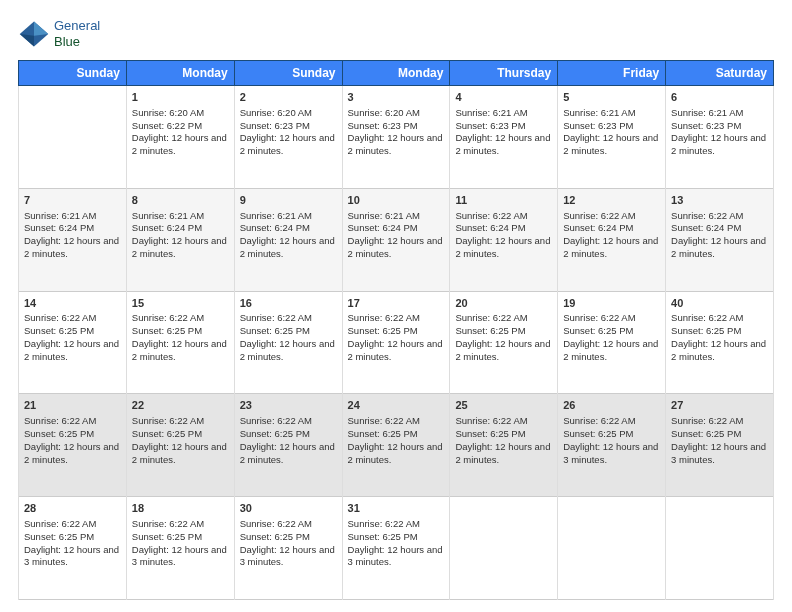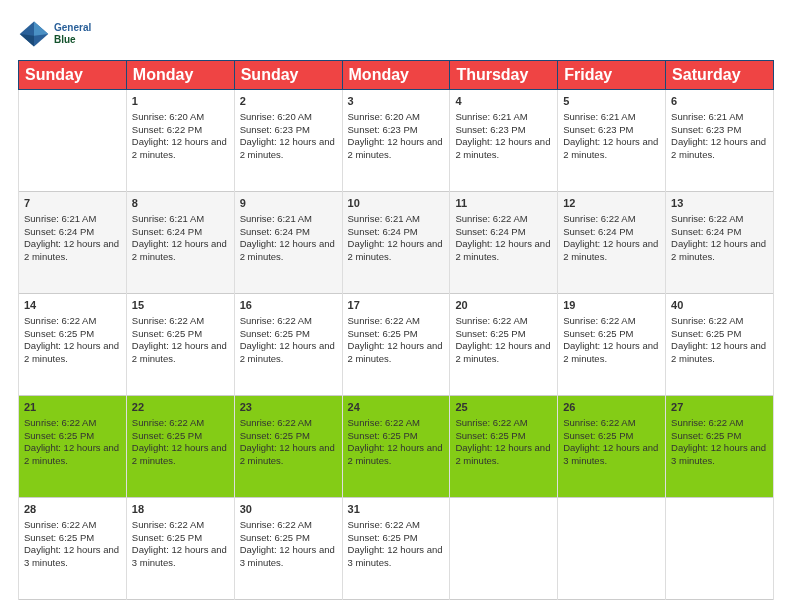--- a/index.html
+++ b/index.html
@@ -22,22 +22,22 @@
       justify-content: space-between;
       align-items: flex-start;
       margin-bottom: 10px;
     }
     .logo {
       display: flex;
       align-items: center;
       gap: 4px;
     }
     .logo-text {
-      font-size: 10px;
-      font-weight: bold;
+      font-size: 13px;
+      font-weight: normal;
       color: #333;
       line-height: 1.2;
     }
     .logo-text span {
       color: #2a6099;
     }
     .logo-icon {
       width: 32px;
       height: 32px;
     }
@@ -54,26 +54,26 @@
       font-size: 15px;
       color: #333;
       font-weight: normal;
     }
     table {
       width: 100%;
       border-collapse: collapse;
       flex: 1;
     }
     thead tr th {
-      background-color: #ef4444;
+      background-color: #3b82f6;
       color: #fff;
-      font-size: 16px;
+      font-size: 12px;
       font-weight: bold;
       padding: 5px 6px;
-      text-align: left;
+      text-align: right;
       border: 1px solid #1a4a79;
     }
     tbody tr {
       border-bottom: 1px solid #ccc;
     }
     tbody tr td {
       vertical-align: top;
       padding: 4px 5px;
       font-size: 9.5px;
       color: #333;
@@ -247,21 +247,21 @@
             <div>Sunset: 6:25 PM</div>
             <div>Daylight: 12 hours and 2 minutes.</div>
           </td>
           <td>
             <span class="day-num">40</span>
             <div>Sunrise: 6:22 AM</div>
             <div>Sunset: 6:25 PM</div>
             <div>Daylight: 12 hours and 2 minutes.</div>
           </td>
         </tr>
-        <tr style="background-color: #84cc16;">
+        <tr style="background-color: #e5e5e5;">
           <td>
             <span class="day-num">21</span>
             <div>Sunrise: 6:22 AM</div>
             <div>Sunset: 6:25 PM</div>
             <div>Daylight: 12 hours and 2 minutes.</div>
           </td>
           <td>
             <span class="day-num">22</span>
             <div>Sunrise: 6:22 AM</div>
             <div>Sunset: 6:25 PM</div>

